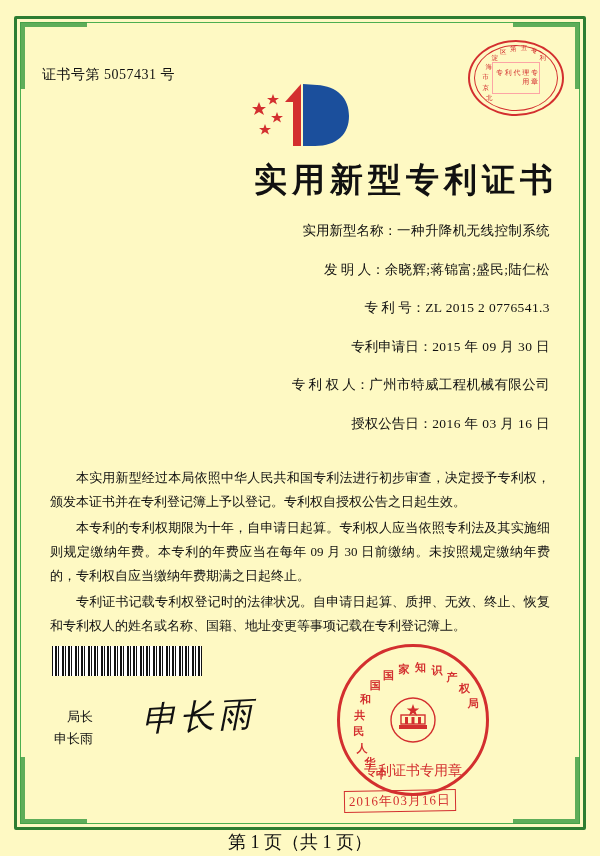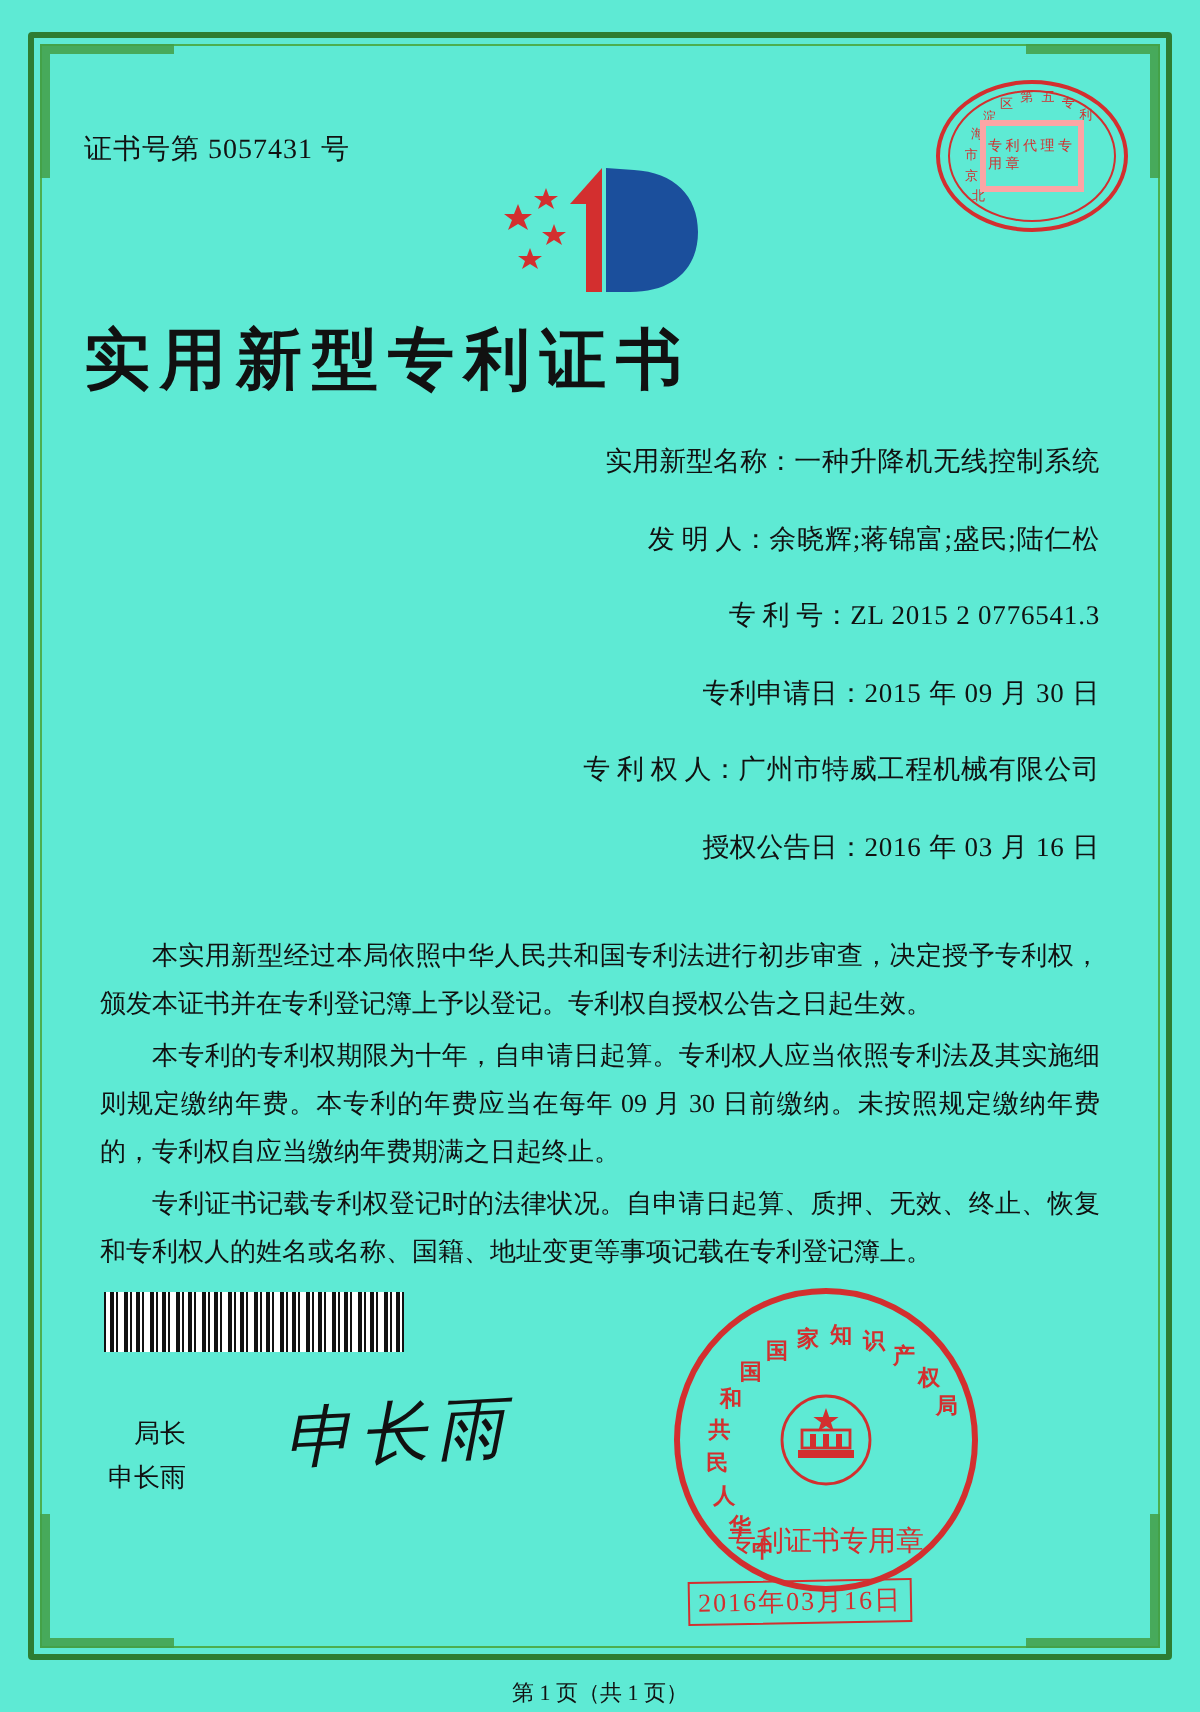--- a/index.html
+++ b/index.html
@@ -5,21 +5,21 @@
   html,body{margin:0;padding:0;}
   body{
     width:600px;height:856px;
     background:#ffffff;
     font-family:"Liberation Serif", serif;
     overflow:hidden;
   }
   .page{
     position:relative;
     width:600px;height:856px;
-    background:#5eead4;
+    background:#fef9c3;
   }
   
   .frame-outer{
     position:absolute;left:14px;top:16px;right:14px;bottom:26px;
     border:3px solid #2e7d32;
     border-radius:2px;
   }
   .frame-inner{
     position:absolute;left:20px;top:22px;right:20px;bottom:32px;
     border:1px solid #4caf50;
@@ -58,39 +58,39 @@
   .seal-top .ring{
     position:absolute;inset:0;
     border:2px solid #d32f2f;border-radius:50%;
   }
   .seal-top .ring2{
     position:absolute;left:6px;top:5px;right:6px;bottom:5px;
     border:1px solid #d32f2f;border-radius:50%;
   }
   .seal-top .ctr{
     position:absolute;left:50%;top:50%;transform:translate(-50%,-50%);
-    width:44px;height:28px;border:3px solid #fca5a5;
-    color:#d32f2f;font-size:7px;line-height:9px;text-align:left;
+    width:44px;height:28px;border:1px solid #fca5a5;
+    color:#d32f2f;font-size:7px;line-height:9px;text-align:right;
     display:flex;align-items:center;justify-content:center;
     letter-spacing:0px;padding:1px;
   }
   .seal-top .arc{
     position:absolute;left:50%;top:50%;width:86px;height:66px;
     transform:translate(-50%,-50%);
     color:#d32f2f;font-size:6.5px;
   }
   .seal-top .arc span{
     position:absolute;left:50%;top:50%;
     transform-origin:0 0;
     white-space:nowrap;
   }
 
   .title{
     position:absolute;left:0;right:0;top:112px;
-    text-align:left;
+    text-align:right;
     font-size:33px;font-weight:bold;letter-spacing:5px;
     color:#111;
     font-family:"DejaVu Serif", serif;
   }
 
   .fields{
     position:absolute;left:8px;right:8px;top:178px;
     font-size:13.5px;color:#111;line-height:1;
   }
   .field{
@@ -156,21 +156,21 @@
   }
   .seal-date{
     position:absolute;left:302px;top:744px;
     color:#d32f2f;font-size:13px;letter-spacing:1px;
     border:1px solid #d32f2f;padding:1px 4px;
     transform:rotate(-1deg);
   }
 
   .footer{
     position:absolute;left:0;right:0;bottom:2px;
-    text-align:center;font-size:11px;color:#111;
+    text-align:center;font-size:18px;color:#111;
   }
 </style>
 </head>
 <body>
 
 <div class="page">
 
   <div class="frame-outer"></div>
   <div class="frame-inner"></div>
   <div class="corner tl"></div>

